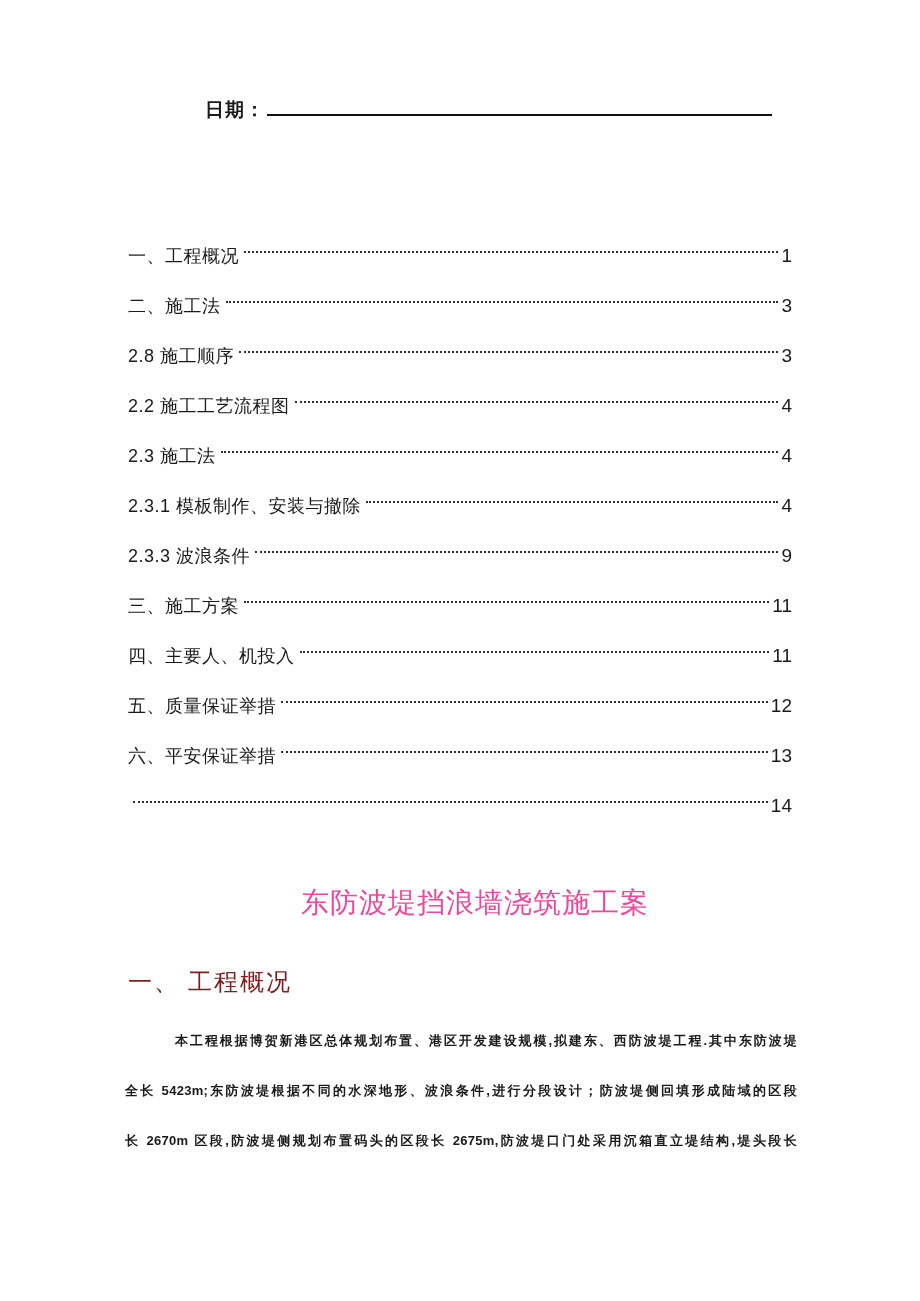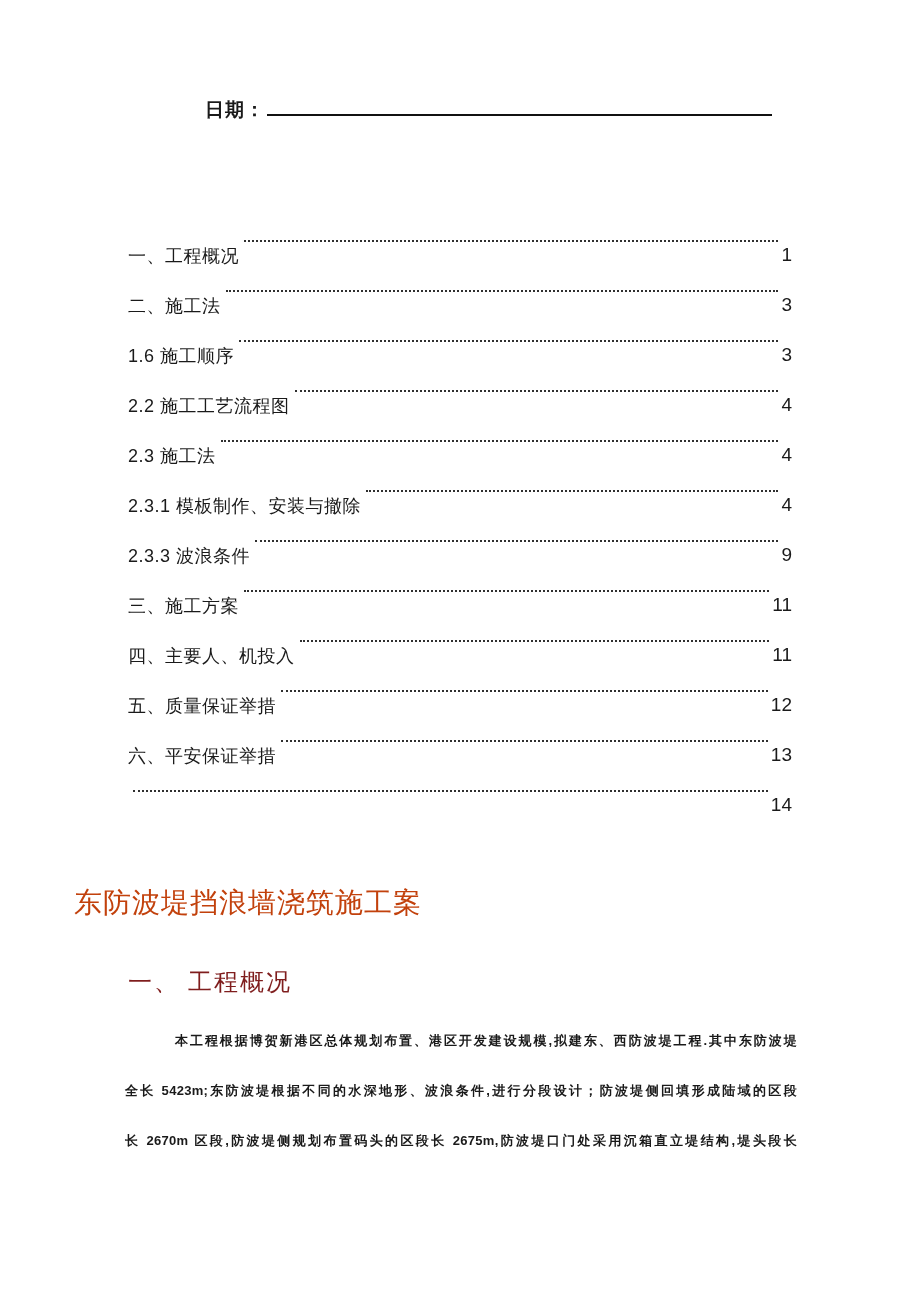--- a/index.html
+++ b/index.html
@@ -36,21 +36,21 @@
 
   
   .toc {
     position: absolute;
     left: 128px;
     top: 244px;
     width: 664px;
   }
   .toc-row {
     display: flex;
-    align-items: flex-start;
+    align-items: center;
     height: 24px;
     margin-bottom: 26px;
   }
   .toc-label {
     font-size: 18px;
     font-weight: 500;
     white-space: pre;
     letter-spacing: 0.5px;
   }
   .toc-leader {
@@ -64,27 +64,27 @@
     font-size: 19px;
     font-weight: 500;
   }
 
   
   .doc-title {
     position: absolute;
     top: 884px;
     left: 0;
     width: 100%;
-    padding-left: 74px;
-    text-align: left;
+    padding-left: 30px;
+    text-align: center;
     font-family: "Liberation Serif", "DejaVu Serif", serif;
     font-size: 28px;
     font-weight: 400;
     letter-spacing: 1px;
-    color: #c2410c;
+    color: #ec4899;
   }
 
   
   .section-heading {
     position: absolute;
     left: 128px;
     top: 966px;
     font-family: "Liberation Serif", "DejaVu Serif", serif;
     font-size: 24px;
     font-weight: 400;
@@ -128,21 +128,21 @@
     <span class="toc-page">1</span>
   </div>
 
   <div class="toc-row">
     <span class="toc-label">二、施工法</span>
     <span class="toc-leader"></span>
     <span class="toc-page">3</span>
   </div>
 
   <div class="toc-row">
-    <span class="toc-label">1.6 施工顺序</span>
+    <span class="toc-label">2.8 施工顺序</span>
     <span class="toc-leader"></span>
     <span class="toc-page">3</span>
   </div>
 
   <div class="toc-row">
     <span class="toc-label">2.2 施工工艺流程图</span>
     <span class="toc-leader"></span>
     <span class="toc-page">4</span>
   </div>
 

